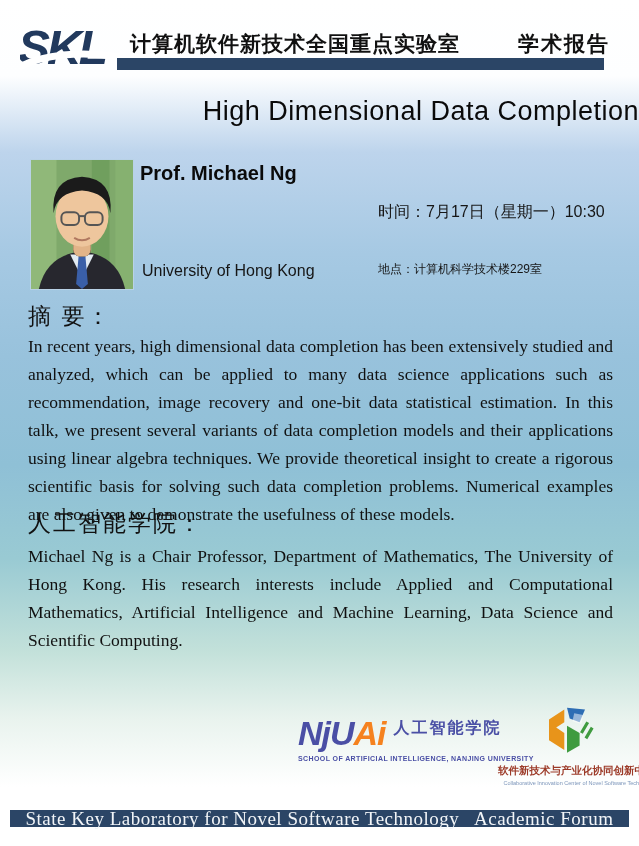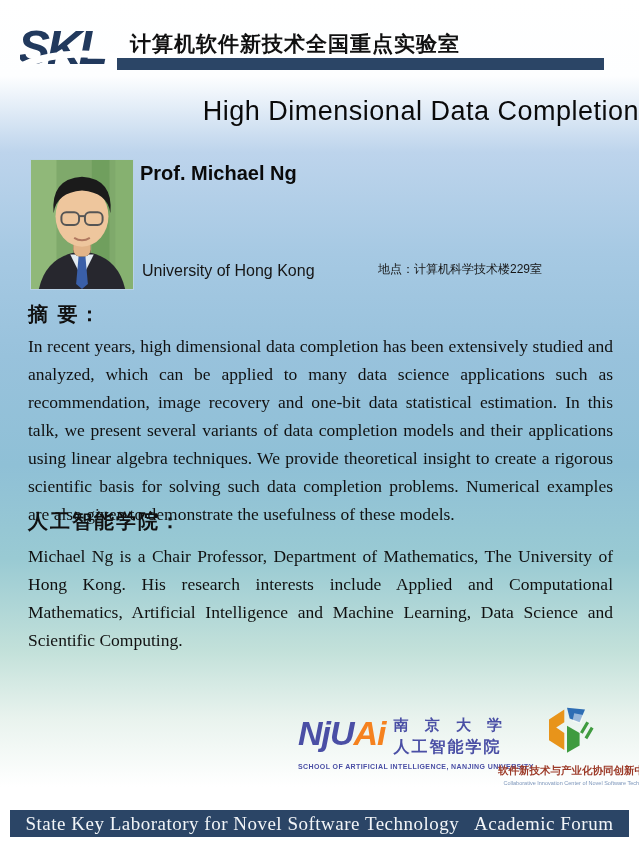--- a/index.html
+++ b/index.html
@@ -67,23 +67,22 @@
     font-size:16px; color:#161616; white-space:nowrap;
   }
   .talk-venue {
     position:absolute; left:378px; top:261px;
     font-size:12px; color:#161616; white-space:nowrap;
   }
 
   
   .section-heading {
     position:absolute; left:28px;
-    font-size:20px; color:#111; letter-spacing:2px;
+    font-size:23px; color:#111; letter-spacing:2px;
     white-space:nowrap;
-    font-weight:bold;
   }
   .abstract-heading { top:301px; }
   .bio-heading { top:508px; }
   .body-text {
     position:absolute; left:28px; width:585px;
     font-family:"Liberation Serif", serif;
     font-size:17.5px; line-height:28px; color:#111;
     text-align:justify;
   }
   .abstract-body { top:332px; }
@@ -103,41 +102,42 @@
     letter-spacing:0.4px; white-space:nowrap; font-weight:bold;
   }
   .cic-logo { position:absolute; left:498px; top:706px; width:138px; text-align:center; }
   .cic-mark { width:54px; height:54px; margin:0 auto; }
   .cic-zh { margin-top:4px; font-size:10.5px; font-weight:bold; color:#9c3a28; white-space:nowrap; }
   .cic-en { margin-top:2px; font-size:6px; color:#7d96bb; white-space:nowrap; transform:scale(.92); }
 
   
   .footer-bar {
     position:absolute; left:10px; top:810px;
-    width:619px; height:27px; background:#2b4566;
+    width:619px; height:17px; background:#2b4566;
     display:flex; align-items:center; justify-content:center;
   }
   .footer-text {
     font-family:"Liberation Serif", serif;
     font-size:19px; color:#f2f5f8; letter-spacing:0.5px;
     white-space:pre;
   }
 </style>
 </head>
 <body>
 
 <div class="poster">
 
   <div class="skl-logo">
     <svg viewBox="0 0 100 52" xmlns="http://www.w3.org/2000/svg">
       <text x="-2" y="42" font-family="Liberation Sans, sans-serif" font-weight="bold" font-style="italic" font-size="48" fill="#21395d" letter-spacing="-3">SKL</text>
       <path d="M -6 48 C 20 32, 62 28, 106 36" stroke="#ffffff" stroke-width="7" fill="none"></path>
     </svg>
   </div>
   <div class="lab-name">计算机软件新技术全国重点实验室</div>
+  <div class="forum-label">学术报告</div>
   <div class="header-bar"></div>
 
   <div class="main-title">High Dimensional Data Completion</div>
 
   <div class="speaker-photo">
     <svg viewBox="0 0 104 131" preserveAspectRatio="none" xmlns="http://www.w3.org/2000/svg">
       <rect width="104" height="131" fill="#7fa96b"></rect>
       <rect x="0" width="26" height="131" fill="#95bd7e" opacity="0.75"></rect>
       <rect x="62" width="18" height="131" fill="#699a58" opacity="0.65"></rect>
       <rect x="86" width="18" height="131" fill="#8cb874" opacity="0.55"></rect>
@@ -149,33 +149,33 @@
       <ellipse cx="52" cy="57" rx="27" ry="31" fill="#eec69d"></ellipse>
       <path d="M23 54 Q 20 19 52 17 Q 84 19 81 54 Q 78 33 52 31 Q 26 33 23 54 Z" fill="#1b1b1b"></path>
       <rect x="31" y="53" width="18" height="13" rx="5" fill="none" stroke="#555" stroke-width="2"></rect>
       <rect x="55" y="53" width="18" height="13" rx="5" fill="none" stroke="#555" stroke-width="2"></rect>
       <line x1="49" y1="57" x2="55" y2="57" stroke="#555" stroke-width="2"></line>
       <path d="M44 79 Q 52 84 60 79" stroke="#b07860" stroke-width="2" fill="none"></path>
     </svg>
   </div>
   <div class="speaker-name">Prof. Michael Ng</div>
   <div class="speaker-univ">University of Hong Kong</div>
+  <div class="talk-time">时间：7月17日（星期一）10:30</div>
   <div class="talk-venue">地点：计算机科学技术楼229室</div>
 
   <div class="section-heading abstract-heading">摘 要：</div>
   <div class="body-text abstract-body">In recent years, high dimensional data completion has been extensively studied and analyzed, which can be applied to many data science applications such as recommendation, image recovery and one-bit data statistical estimation. In this talk, we present several variants of data completion models and their applications using linear algebra techniques. We provide theoretical insight to create a rigorous scientific basis for solving such data completion problems. Numerical examples are also given to demonstrate the usefulness of these models.</div>
 
   <div class="section-heading bio-heading">人工智能学院：</div>
   <div class="body-text bio-body">Michael Ng is a Chair Professor, Department of Mathematics, The University of Hong Kong. His research interests include Applied and Computational Mathematics, Artificial Intelligence and Machine Learning, Data Science and Scientific Computing.</div>
 
   <div class="njuai-logo">
     <div class="njuai-top">
       <div class="njuai-word"><span class="njuai-nju">NjU</span><span class="njuai-ai">Ai</span></div>
       <div class="njuai-zh">
-        <div class="njuai-zh-l1">南 京 大 学</div>
         <div class="njuai-zh-l2">人工智能学院</div>
       </div>
     </div>
     <div class="njuai-tagline">SCHOOL OF ARTIFICIAL INTELLIGENCE, NANJING UNIVERSITY</div>
   </div>
 
   <div class="cic-logo">
     <div class="cic-mark">
       <svg viewBox="0 0 60 60" xmlns="http://www.w3.org/2000/svg">
         <path d="M27 4 L10 15 L10 38 L27 49 L27 30 L18 24 L27 18 Z" fill="#e8941a"></path>

